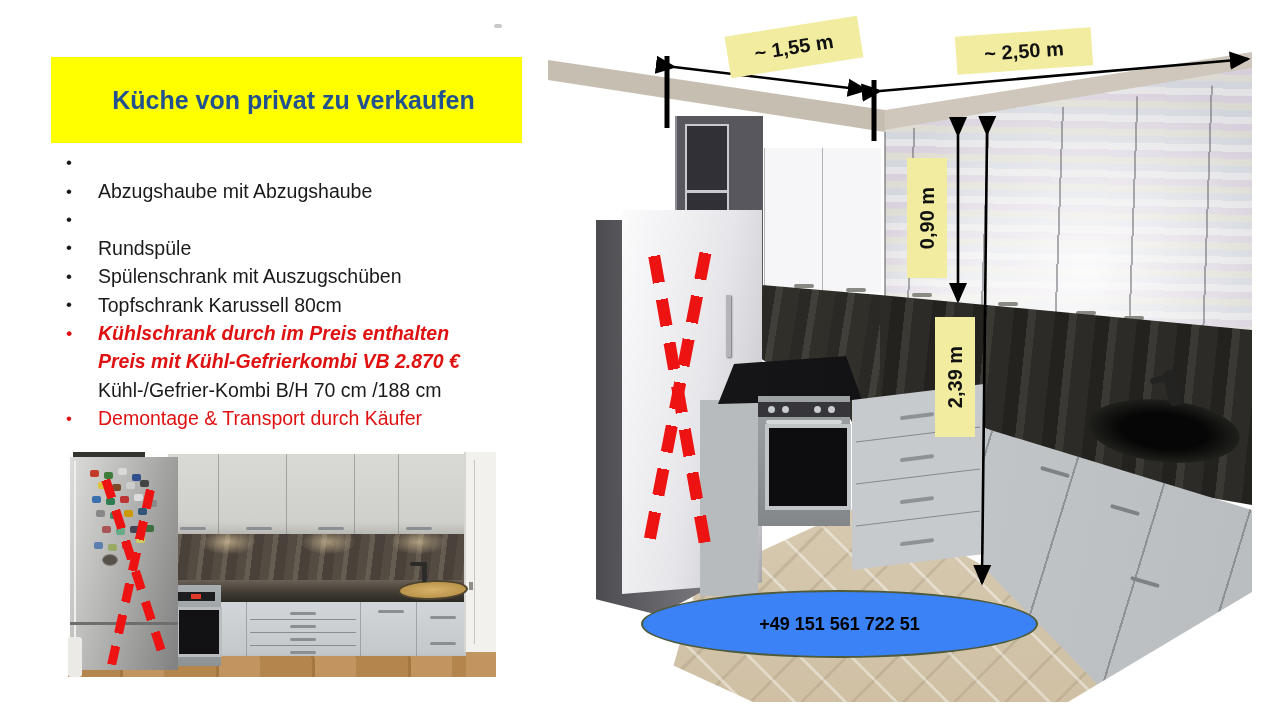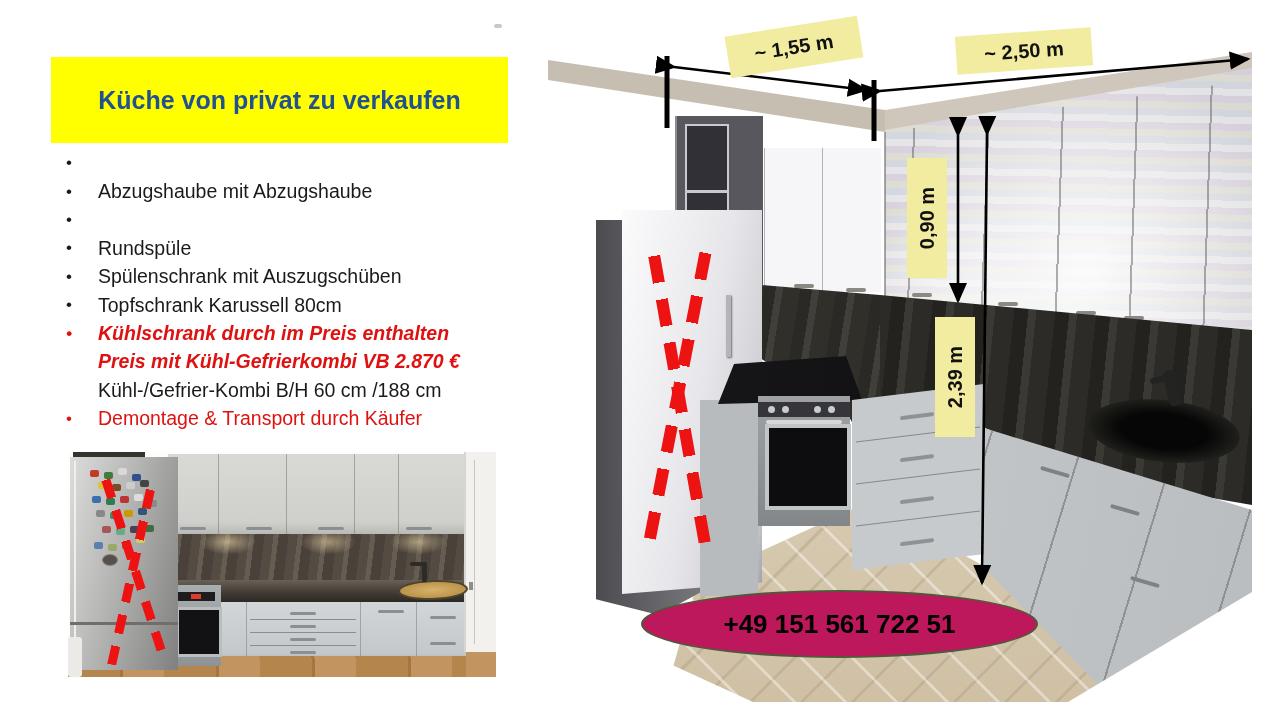--- a/index.html
+++ b/index.html
@@ -3,21 +3,21 @@
 <meta charset="utf-8">
 <style>
   html,body{margin:0;padding:0;background:#fff;}
   body{width:1280px;height:720px;position:relative;overflow:hidden;
        font-family:"Liberation Sans",sans-serif;}
   .abs{position:absolute;}
   .ws-pre{white-space:pre;}
 
   
   #title-box{left:51px;top:57px;width:457px;height:86px;background:#FFFF00;
-    display:flex;flex-direction:column;justify-content:center;align-items:center;gap:0;}
+    display:flex;flex-direction:column;justify-content:center;align-items:center;gap:0;padding-left:14px;}
   #title-box .tl{color:#21518F;font-weight:bold;font-size:25px;line-height:1.2;}
 
   
   #bullet-list{left:58px;top:149px;width:470px;}
   .b-row{display:flex;align-items:center;height:28.4px;font-size:19.5px;color:#1a1a1a;}
   .b-row .mk{width:32px;text-align:left;padding-left:8px;font-size:17px;}
   .b-row.red  .bt,.b-row.red  .mk{color:#DF1111;}
   .b-row.rbi  .bt,.b-row.rbi  .mk{color:#DF1111;font-weight:bold;font-style:italic;}
   .b-row.nomk .mk{visibility:hidden;}
 
@@ -163,22 +163,22 @@
   #arrows{left:548px;top:40px;width:704px;height:560px;pointer-events:none;}
   .mlabel{background:#F2ECA0;color:#111;font-weight:bold;font-size:20px;
     display:flex;align-items:center;justify-content:center;}
   #lab-155{left:727px;top:26px;width:134px;height:42px;transform:rotate(-9deg);}
   #lab-250{left:956px;top:32px;width:136px;height:38px;transform:rotate(-4deg);}
   #lab-090{left:867px;top:198px;width:120px;height:40px;transform:rotate(-90deg);}
   #lab-239{left:895px;top:357px;width:120px;height:40px;transform:rotate(-90deg);}
 
   
   #phone-ellipse{left:641px;top:590px;width:393px;height:64px;border-radius:50%;
-    background:#be185d;border:2px solid #4e5a3a;display:flex;align-items:center;justify-content:center;
-    font-size:26px;font-weight:bold;color:#000;}
+    background:#3b82f6;border:2px solid #4e5a3a;display:flex;align-items:center;justify-content:center;
+    font-size:18px;font-weight:bold;color:#000;}
 </style>
 </head>
 <body>
 
 <div class="abs" id="speck"></div>
 
 <div class="abs" id="title-box">
   <div class="tl">Küche von privat zu verkaufen</div>
 </div>
 
@@ -208,21 +208,21 @@
   <div class="b-row rbi">
     <span class="mk">•</span>
     <span class="bt">Kühlschrank durch im Preis enthalten</span>
   </div>
   <div class="b-row rbi nomk">
     <span class="mk">•</span>
     <span class="bt">Preis mit Kühl-Gefrierkombi VB 2.870 €</span>
   </div>
   <div class="b-row nomk">
     <span class="mk">•</span>
-    <span class="bt">Kühl-/Gefrier-Kombi B/H 60 cm /188 cm</span>
+    <span class="bt">Kühl-/Gefrier-Kombi B/H 70 cm /188 cm</span>
   </div>
   <div class="b-row red">
     <span class="mk">•</span>
     <span class="bt">Demontage &amp; Transport durch Käufer</span>
   </div>
 </div>
 
 <div class="abs" id="photo">
   <div class="abs p-upper">
     <i style="left:50px"></i>

